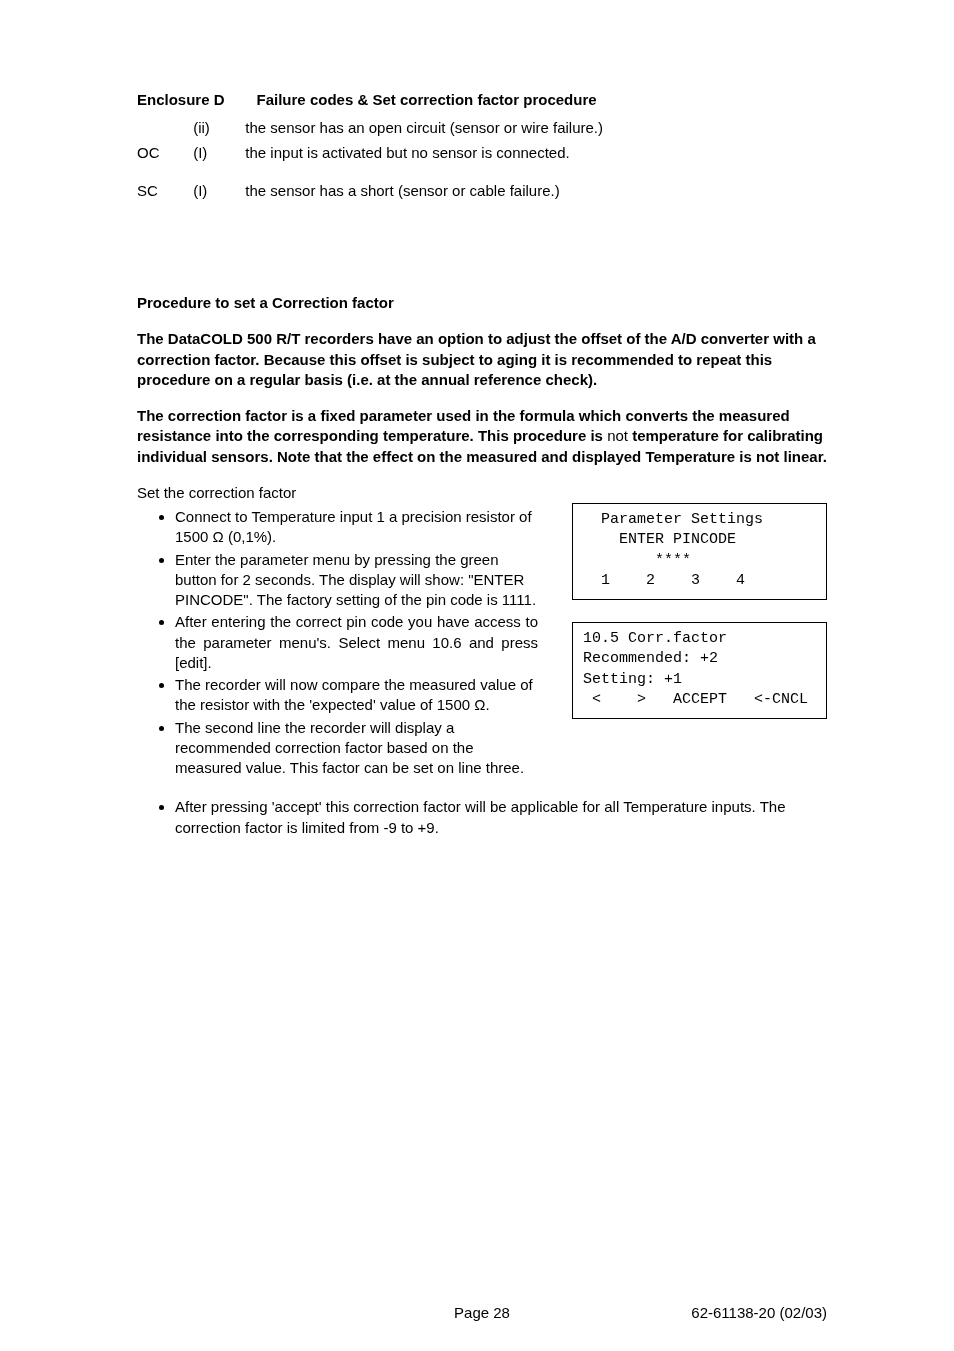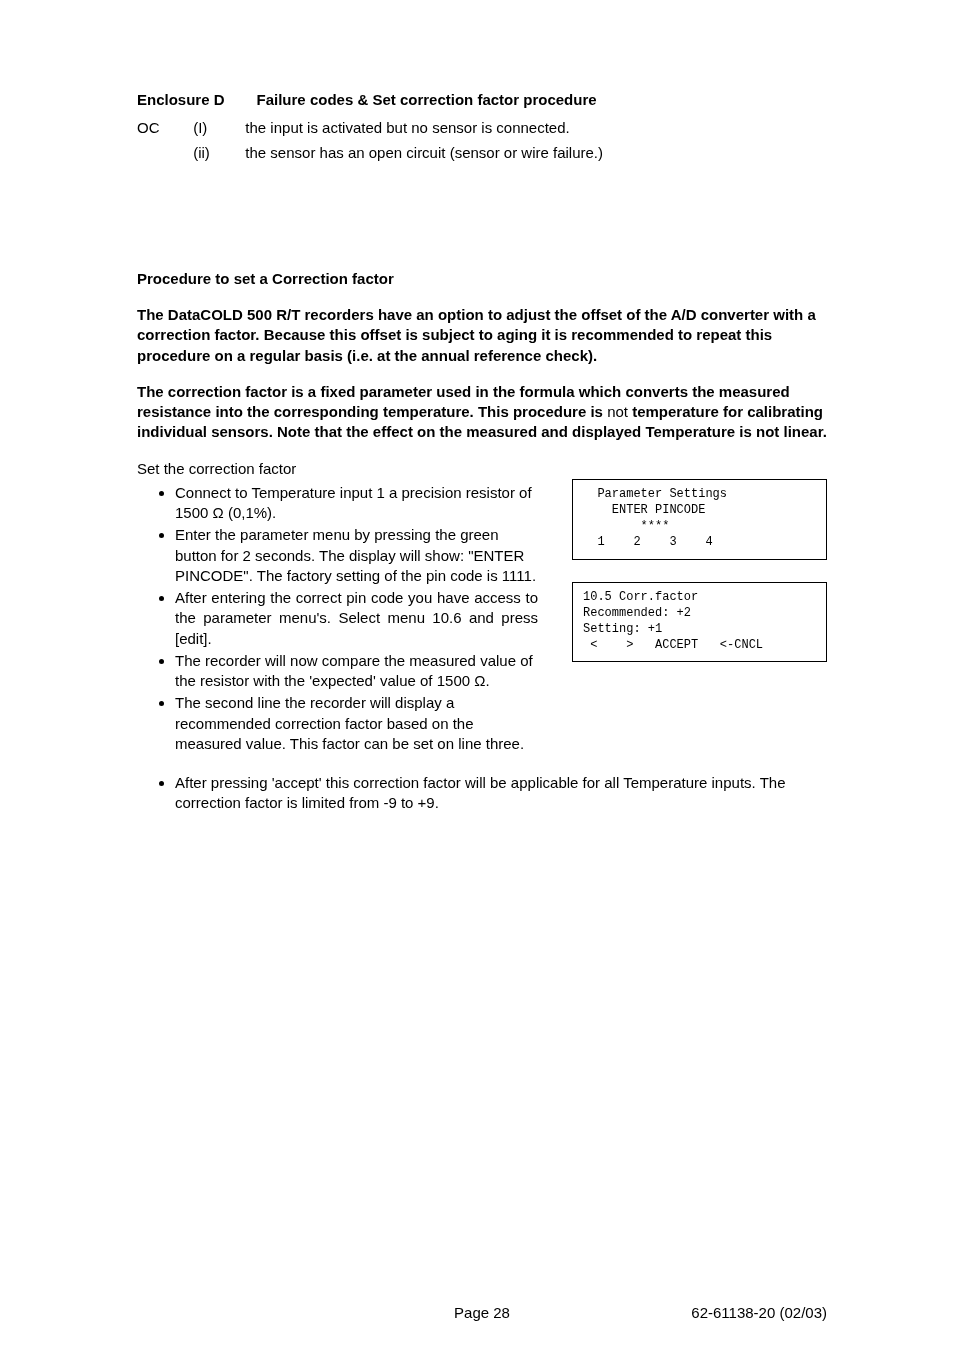--- a/index.html
+++ b/index.html
@@ -42,21 +42,21 @@
     list-style: disc;
     padding-left: 38px;
     margin: 4px 0 0 0;
   }
   ul.bullets li { margin-bottom: 2px; }
   .justify { text-align: justify; }
   .panel {
     border: 1px solid #000;
     padding: 6px 10px 8px 10px;
     font-family: "Courier New", Courier, monospace;
-    font-size: 12px;
+    font-size: 15px;
     white-space: pre;
     line-height: 1.35;
     margin-bottom: 22px;
     box-sizing: border-box;
     width: 255px;
   }
   .panel .bold { font-weight: normal; }
   .footer {
     position: absolute;
     bottom: 28px;
@@ -74,30 +74,35 @@
 
 <div class="page">
 
   <div class="heading">
     <span>Enclosure D</span><span class="hspace"></span><span>Failure codes  &amp;  Set correction factor procedure</span>
   </div>
 
 
   <div>
     <div class="code-row">
+      <span class="col-a"></span>
+      <span class="col-b">(ii)</span>
+      <span class="col-c">the sensor has an open circuit (sensor or wire failure.)</span>
+    </div>
+    <div class="code-row">
       <span class="col-a">OC</span>
       <span class="col-b">(I)</span>
       <span class="col-c">the input is activated but no sensor is connected.</span>
     </div>
+    <div style="height:14px"></div>
     <div class="code-row">
-      <span class="col-a"></span>
-      <span class="col-b">(ii)</span>
-      <span class="col-c">the sensor has an open circuit (sensor or wire failure.)</span>
+      <span class="col-a">SC</span>
+      <span class="col-b">(I)</span>
+      <span class="col-c">the sensor has a short (sensor or cable failure.)</span>
     </div>
-    <div style="height:14px"></div>
   </div>
 
   <div class="biggap"></div>
   <div class="biggap"></div>
 
   <p class="bold">Procedure to set a Correction factor</p>
 
   <p class="bold">The DataCOLD 500 R/T recorders have an option to adjust the offset of the A/D converter with a correction factor. Because this offset is subject to aging it is recommended to repeat this procedure on a regular basis (i.e. at the annual reference check).</p>
 
   <p class="bold"><span>The correction factor is a fixed parameter used in the formula which converts the measured resistance into the corresponding temperature. This procedure is </span><span style="font-weight:normal">not</span><span> temperature for calibrating individual sensors. Note that the effect on the measured and displayed Temperature is not linear.</span></p>

